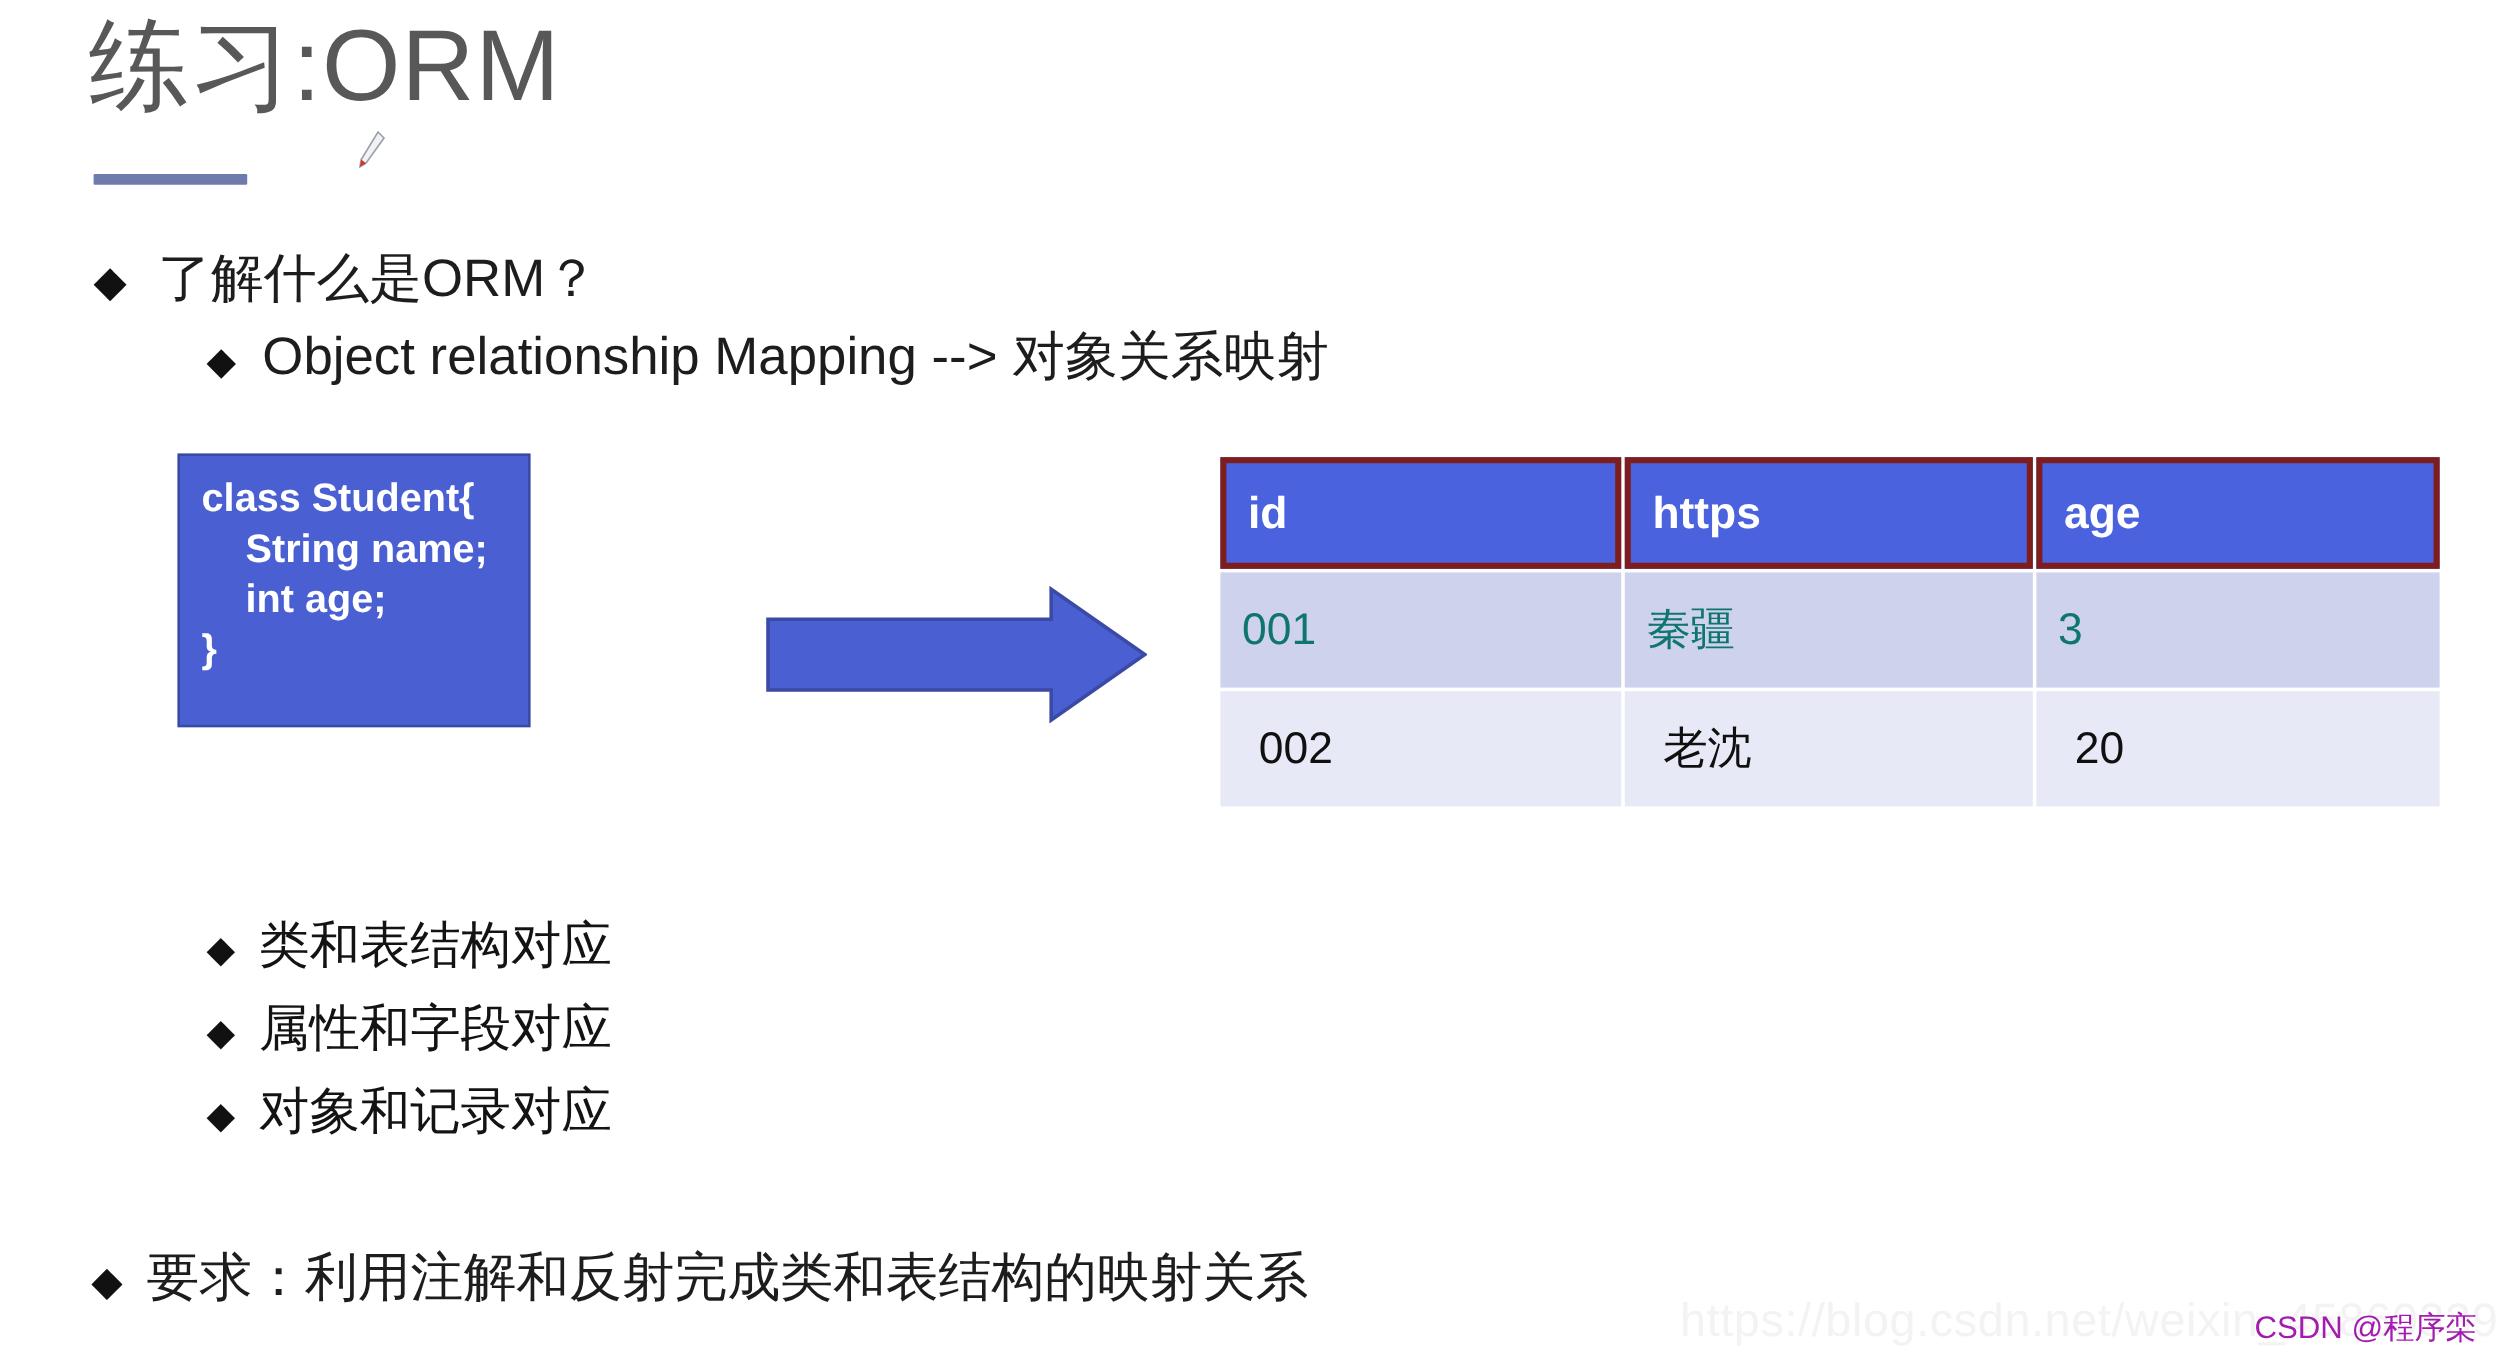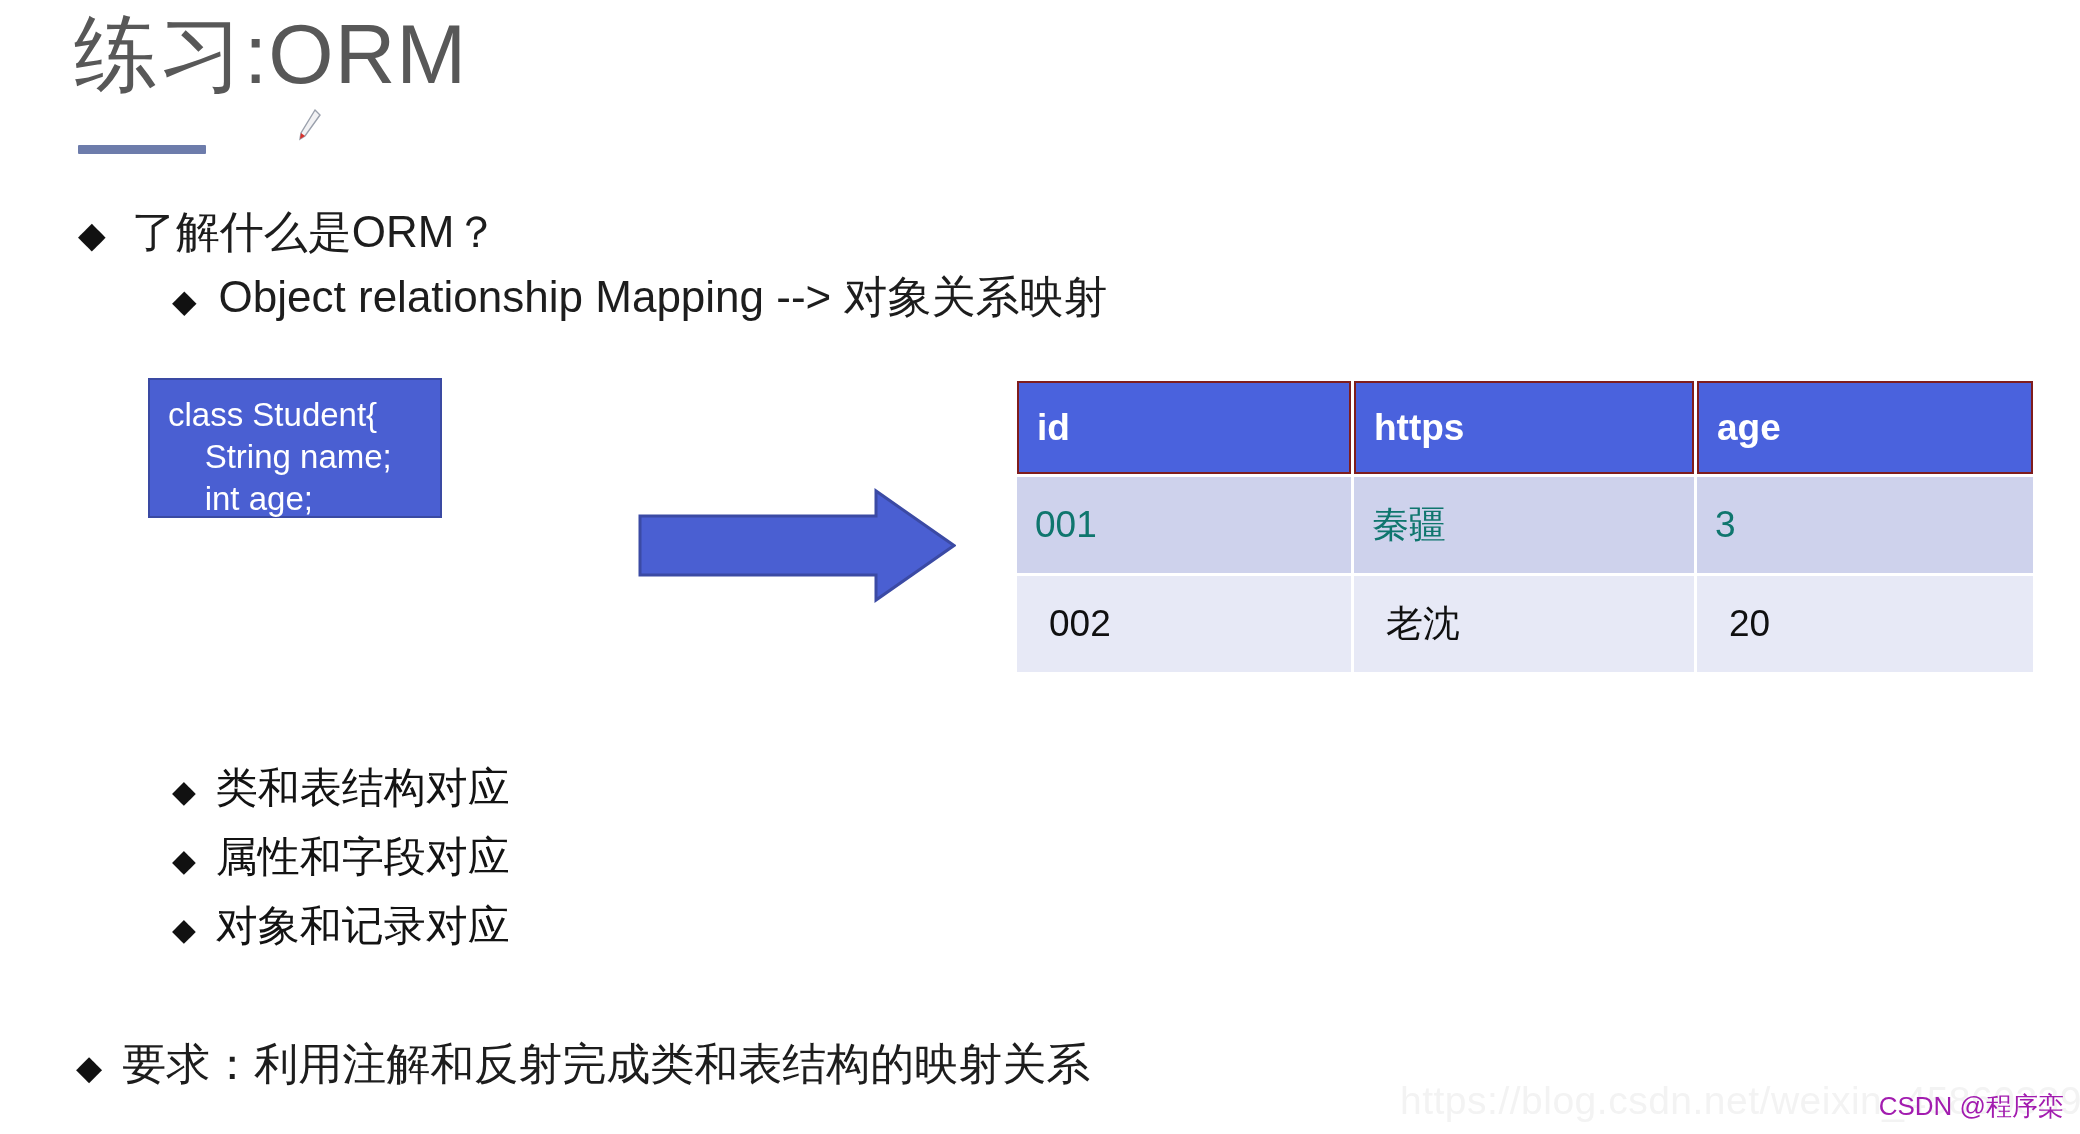--- a/index.html
+++ b/index.html
@@ -78,29 +78,30 @@
     font-size: 44px;
   }
   #b-l2 .diamond { font-size: 32px; margin-right: 22px; }
 
   
   #code-box {
     position: absolute;
     left: 148px;
     top: 378px;
     width: 294px;
-    height: 140px;
+    height: 228px;
     background: #4a5fd2;
     border: 2px solid #3a4aa3;
     box-sizing: border-box;
     padding: 14px 0 0 18px;
     color: #ffffff;
     font-size: 33px;
     line-height: 1.27;
     font-family: "Liberation Sans", "DejaVu Sans", sans-serif;
+    font-weight: bold;
   }
   .code-line { white-space: pre; }
 
   
   #arrow {
     position: absolute;
     left: 638px;
     top: 488px;
     width: 318px;
     height: 115px;
@@ -121,21 +122,21 @@
     vertical-align: middle;
     padding: 0 18px;
     box-sizing: border-box;
   }
   #orm-table th {
     height: 93px;
     background: #4a62dd;
     color: #ffffff;
     font-size: 37px;
     font-weight: bold;
-    border: 2px solid #7f1d1d;
+    border: 5px solid #7f1d1d;
   }
   #orm-table tr.row-a td {
     height: 96px;
     background: #ced2ec;
     color: #0f766e;
     font-size: 37px;
     font-weight: normal;
   }
   #orm-table tr.row-b td {
     height: 96px;

